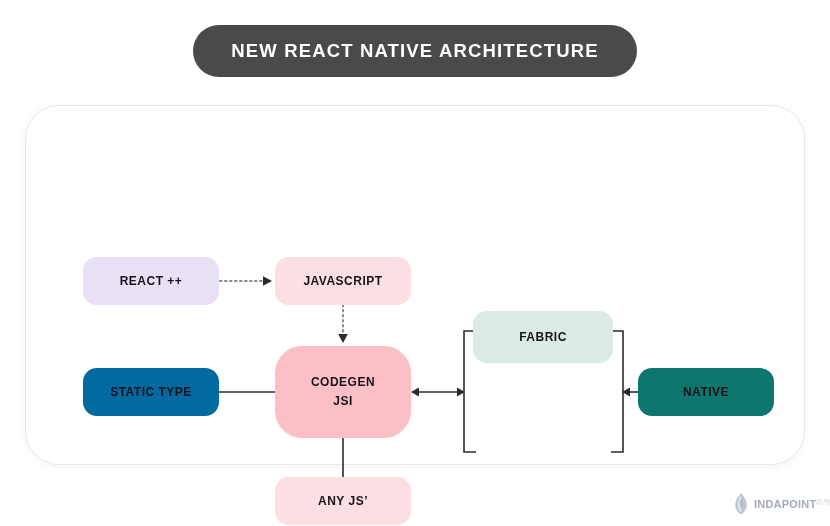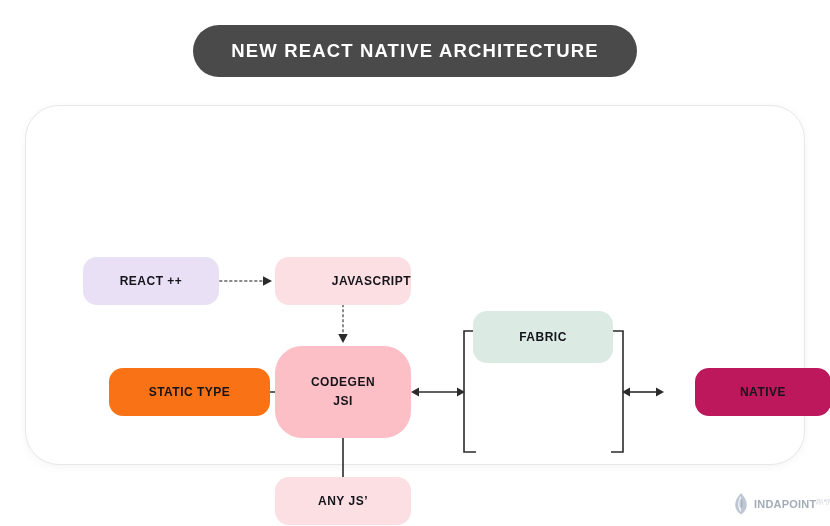--- a/index.html
+++ b/index.html
@@ -71,27 +71,27 @@
     font-size: 12px;
     font-weight: bold;
     letter-spacing: 0.5px;
     line-height: 1.55;
     text-transform: uppercase;
     z-index: 3;
   }
   .node.tall { border-radius: 27px; }
 
   .n-react    { left: 57px;  top: 151px; width: 136px; height: 48px; background: #e9e0f5; }
-  .n-js       { left: 249px; top: 151px; width: 136px; height: 48px; background: #fbdfe3; justify-content: flex-end; }
-  .n-static   { left: 57px;  top: 262px; width: 161px; height: 48px; background: #f97316; margin-left: 26px; }
+  .n-js       { left: 249px; top: 151px; width: 136px; height: 48px; background: #fbdfe3; }
+  .n-static   { left: 57px;  top: 262px; width: 136px; height: 48px; background: #0369a1; }
   .n-codegen  { left: 249px; top: 240px; width: 136px; height: 92px; background: #fbbfc5; }
   .n-anyjs    { left: 249px; top: 371px; width: 136px; height: 48px; background: #fbdfe3; }
   .n-fabric   { left: 447px; top: 205px; width: 140px; height: 52px; background: #dceae4; }
   .n-turbo    { left: 447px; top: 312px; width: 140px; height: 60px; background: #dceae4; }
-  .n-native   { left: 669px; top: 262px; width: 136px; height: 48px; background: #be185d; }
+  .n-native   { left: 612px; top: 262px; width: 136px; height: 48px; background: #0f766e; }
 
   .node-label { display: block; }
 
   
   .conn { position: absolute; z-index: 2; }
 
   
   .conn-react-js {
     left: 193px; top: 168px; width: 58px; height: 14px;
   }

